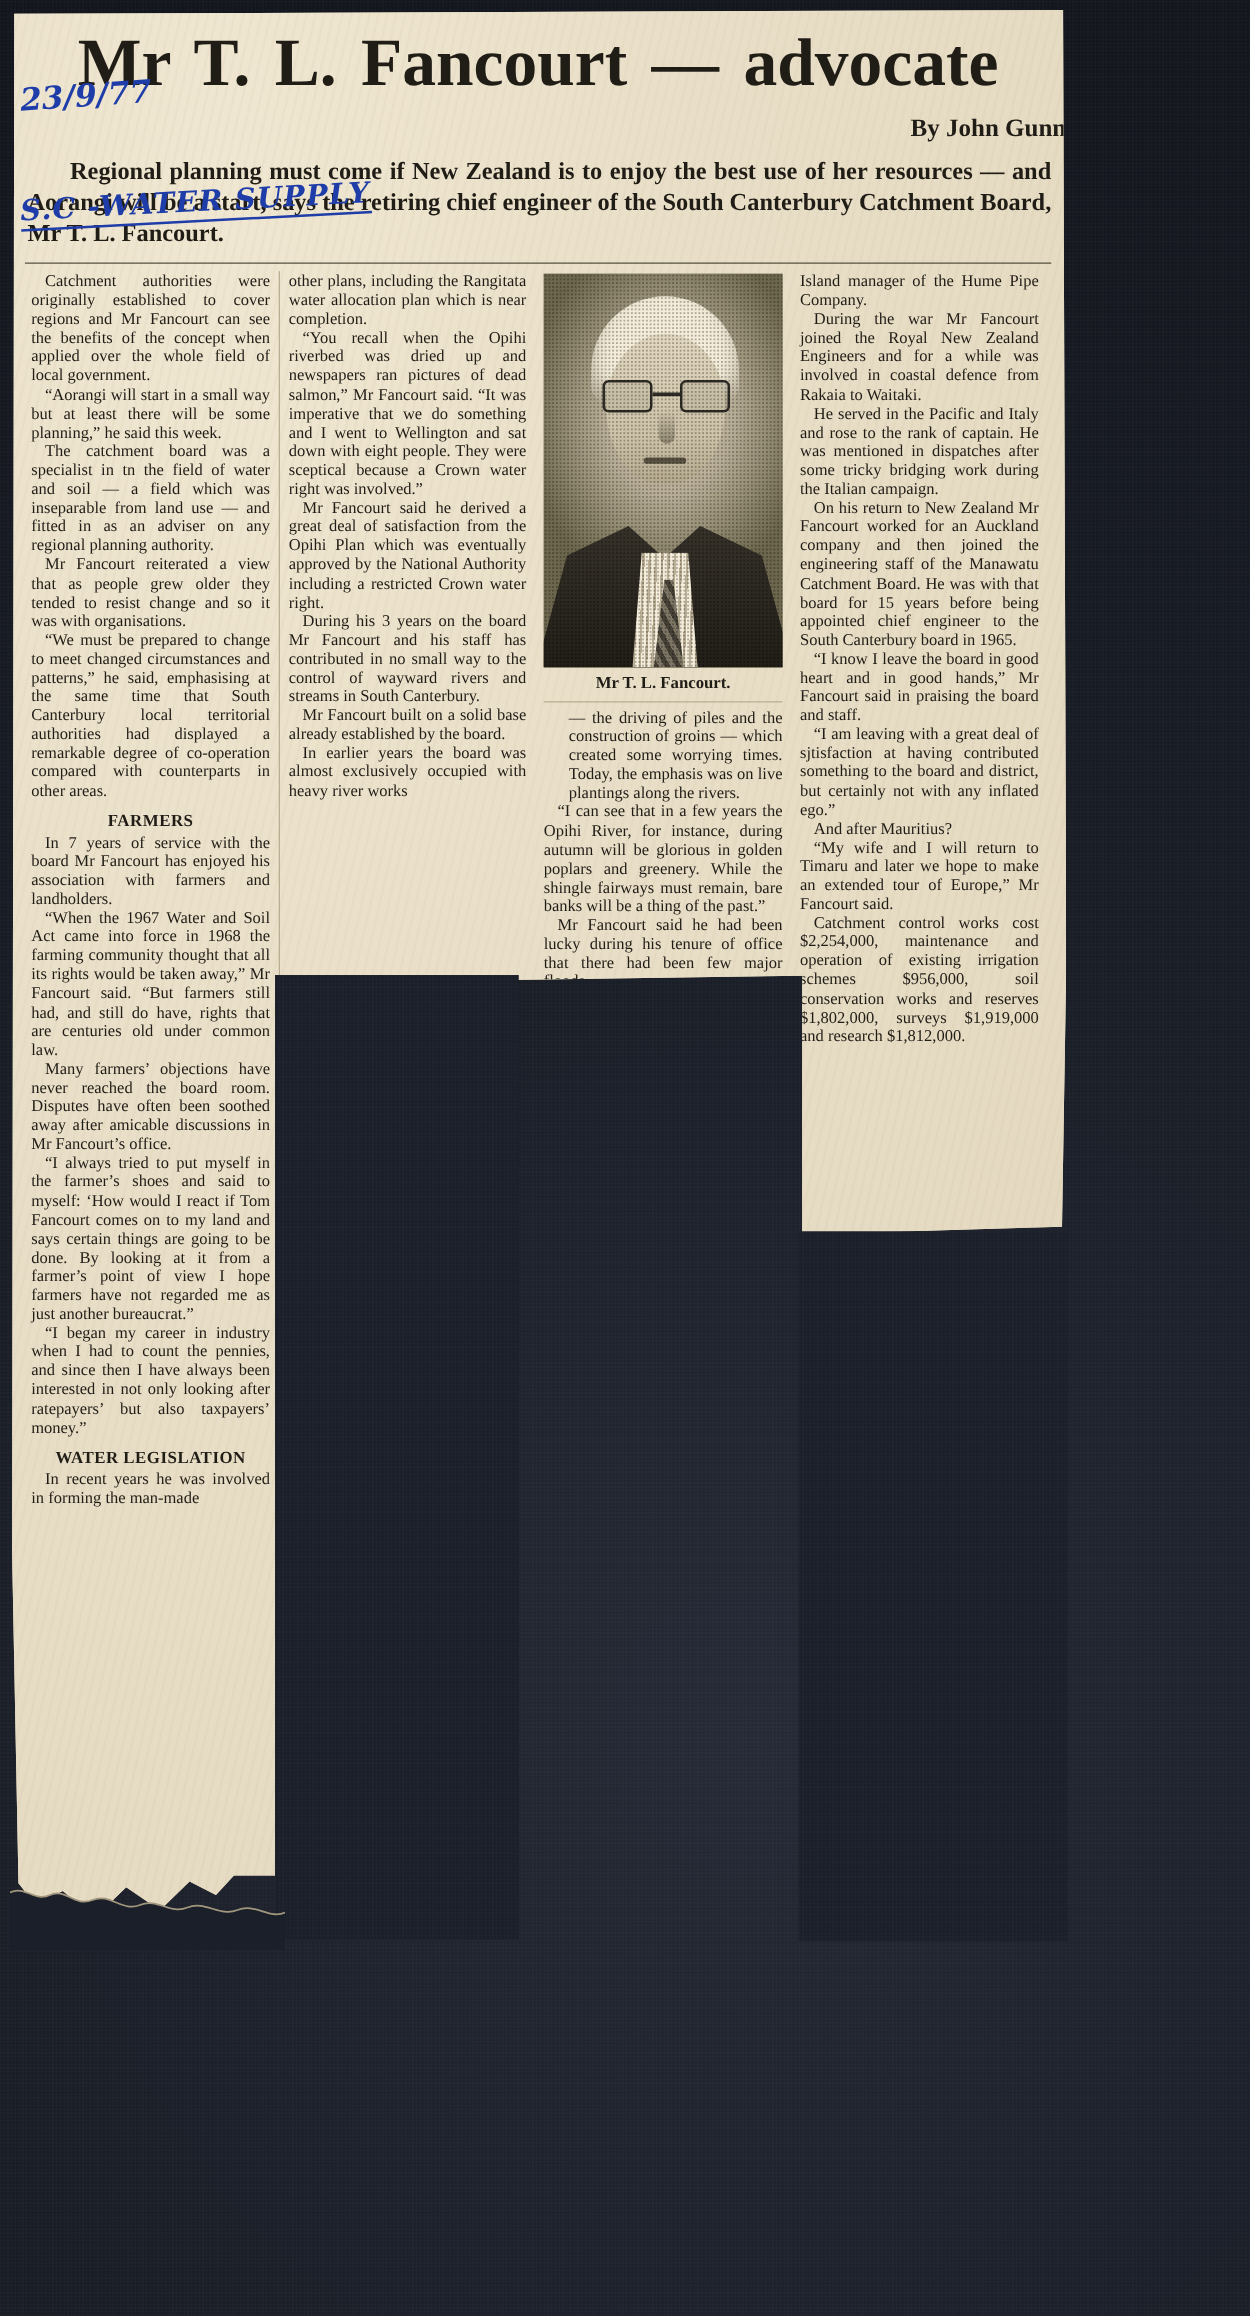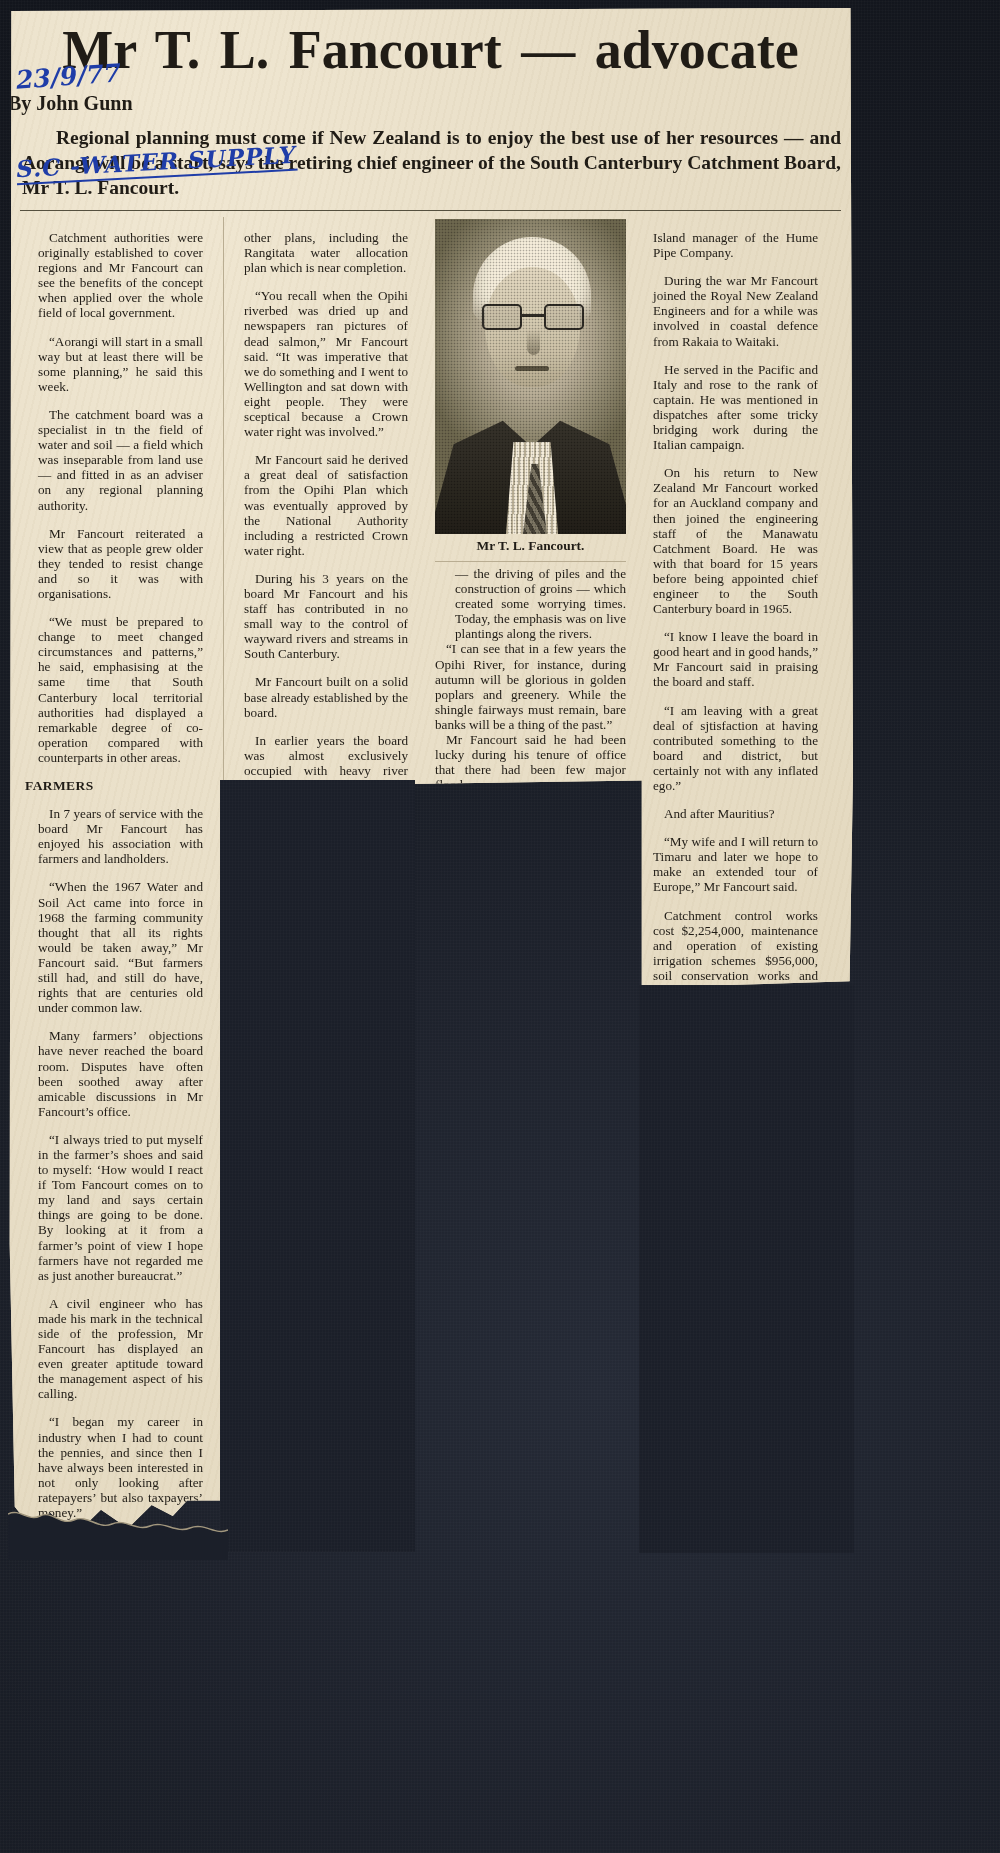--- a/index.html
+++ b/index.html
@@ -86,21 +86,21 @@
     padding-top: 16px;
     word-spacing: 6px;
   }
   .headline .l2 {
     display: block;
     font-size: 41px;
     line-height: 50px;
     word-spacing: 12px;
   }
   .byline {
-    text-align: left;
+    text-align: right;
     font-weight: bold;
     font-size: 20px;
     margin-top: 16px;
     margin-bottom: 6px;
   }
   .standfirst {
     font-size: 19.5px;
     font-weight: bold;
     line-height: 25px;
     padding: 4px 12px 8px 14px;
@@ -121,24 +121,25 @@
     gap: 0px;
   }
   .col {
     width: 205px;
     padding: 0 7px;
     font-size: 13.2px;
     line-height: 15.1px;
     text-align: justify;
   }
   .col + .col { border-left: 1px solid #b9ad92; }
-  .col p { margin: 13px; text-indent: 11px; }
+  .col p { margin: 0; text-indent: 11px; }
   .col p.noind { text-indent: 0; }
   .col h4 {
     margin: 9px 0 2px 0;
+    text-align: center;
     font-size: 13.5px;
     font-weight: bold;
     letter-spacing: 0.4px;
   }
 
   
   .photo-wrap { width: 205px; padding: 0 7px; }
   .photo {
     width: 191px;
     height: 315px;
@@ -269,21 +270,20 @@
       <p>Catchment authorities were originally established to cover regions and Mr Fancourt can see the benefits of the concept when applied over the whole field of local government.</p>
       <p>“Aorangi will start in a small way but at least there will be some planning,” he said this week.</p>
       <p>The catchment board was a specialist in tn the field of water and soil — a field which was inseparable from land use — and fitted in as an adviser on any regional planning authority.</p>
       <p>Mr Fancourt reiterated a view that as people grew older they tended to resist change and so it was with organisations.</p>
       <p>“We must be prepared to change to meet changed circumstances and patterns,” he said, emphasising at the same time that South Canterbury local territorial authorities had displayed a remarkable degree of co-operation compared with counterparts in other areas.</p>
       <h4>FARMERS</h4>
       <p>In 7 years of service with the board Mr Fancourt has enjoyed his association with farmers and landholders.</p>
       <p>“When the 1967 Water and Soil Act came into force in 1968 the farming community thought that all its rights would be taken away,” Mr Fancourt said. “But farmers still had, and still do have, rights that are centuries old under common law.</p>
       <p>Many farmers’ objections have never reached the board room. Disputes have often been soothed away after amicable discussions in Mr Fancourt’s office.</p>
       <p>“I always tried to put myself in the farmer’s shoes and said to myself: ‘How would I react if Tom Fancourt comes on to my land and says certain things are going to be done. By looking at it from a farmer’s point of view I hope farmers have not regarded me as just another bureaucrat.”</p>
-      <p>A civil engineer who has made his mark in the technical side of the profession, Mr Fancourt has displayed an even greater aptitude toward the management aspect of his calling.</p>
       <p>“I began my career in industry when I had to count the pennies, and since then I have always been interested in not only looking after ratepayers’ but also taxpayers’ money.”</p>
       <h4>WATER LEGISLATION</h4>
       <p>In recent years he was involved in forming the man-made</p>
     </div>
 
     <div class="col">
       <p class="noind">other plans, including the Rangitata water allocation plan which is near completion.</p>
       <p>“You recall when the Opihi riverbed was dried up and newspapers ran pictures of dead salmon,” Mr Fancourt said. “It was imperative that we do something and I went to Wellington and sat down with eight people. They were sceptical because a Crown water right was involved.”</p>
       <p>Mr Fancourt said he derived a great deal of satisfaction from the Opihi Plan which was eventually approved by the National Authority including a restricted Crown water right.</p>
       <p>During his 3 years on the board Mr Fancourt and his staff has contributed in no small way to the control of wayward rivers and streams in South Canterbury.</p>

